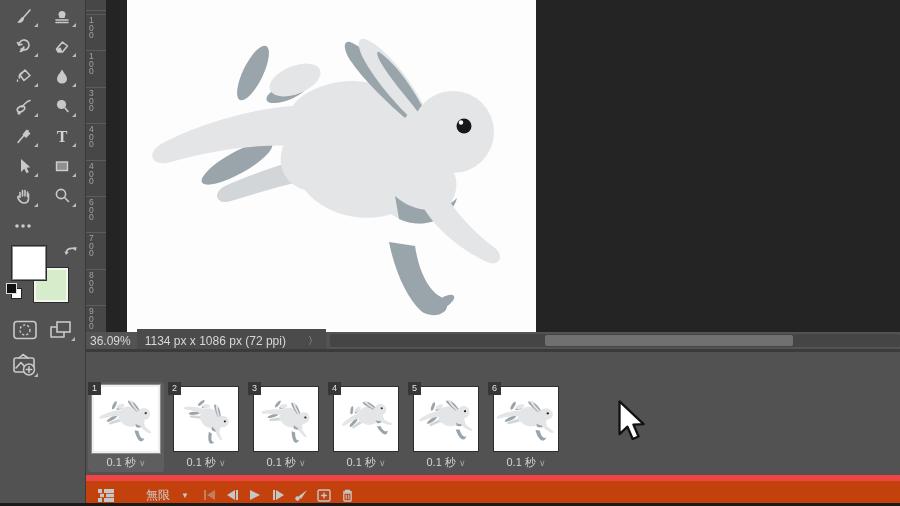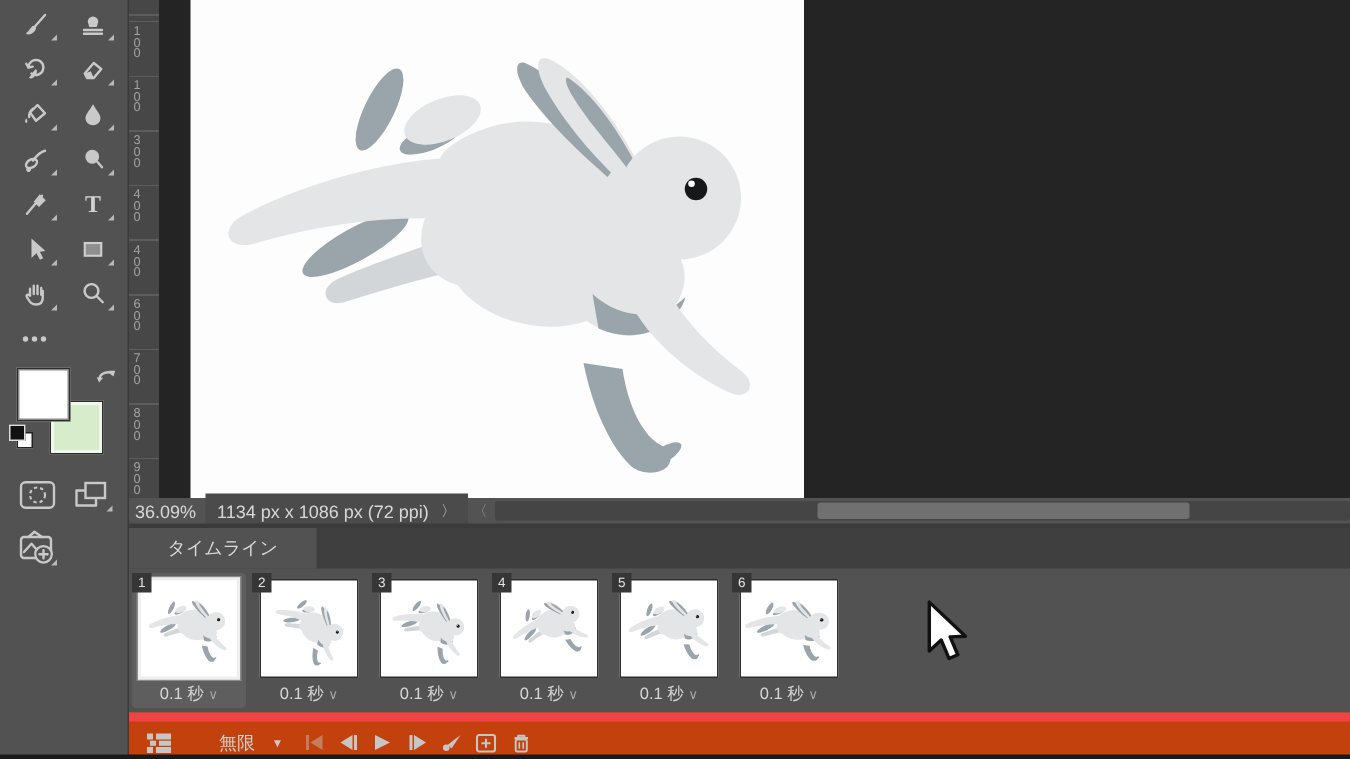--- a/index.html
+++ b/index.html
@@ -35,21 +35,21 @@
   .rlab{position:absolute;left:3px;width:7px;font-size:8.5px;line-height:7.5px;color:#a2a2a2;
         word-break:break-all;text-align:left;}
   
   .viewport{position:absolute;left:106px;top:0;width:794px;height:332px;background:#242424;overflow:hidden;}
   .canvas{position:absolute;left:21px;top:0;width:409px;height:332px;background:#fdfdfe;}
   .canvas svg{position:absolute;left:0;top:0;}
   
   .statusbar{position:absolute;left:86px;top:332px;width:814px;height:17px;background:#535353;
              display:flex;align-items:center;font-size:12px;color:#d8d8d8;}
   .zoomfield{padding:0 6px 0 4px;text-align:right;}
-  .docinfo{background:#4b4b4b;height:24px;display:flex;align-items:center;padding:0 8px;gap:8px;}
+  .docinfo{background:#4b4b4b;height:24px;display:flex;align-items:center;padding:0 8px;gap:22px;}
   .docexp{color:#c3c3c3;font-size:10px;}
   .scrollarrow{color:#8f8f8f;font-size:10px;padding:0 3px;}
   .scrolltrack{position:absolute;left:244px;top:2px;width:570px;height:13px;background:#454545;border-radius:2px;}
   .scrollthumb{position:absolute;left:215px;top:1px;width:248px;height:11px;background:#707070;border-radius:2px;}
   .tl-sep{position:absolute;left:86px;top:349px;width:814px;height:3px;background:#3b3b3b;}
   
   .timeline{position:absolute;left:86px;top:352px;width:814px;height:151px;background:#525252;}
   .tabbar{position:absolute;left:0;top:0;width:814px;height:27px;background:#3f3f3f;}
   .tab{position:absolute;left:0;top:0;width:125px;height:27px;background:#525252;color:#dcdcdc;
        font-size:12px;display:flex;align-items:center;justify-content:center;}
@@ -279,23 +279,20 @@
     <span class="docexp">〉</span>
   </div>
   <span class="scrollarrow">〈</span>
   <div class="scrolltrack">
     <div class="scrollthumb"></div>
   </div>
 </div>
 <div class="tl-sep"></div>
 
 <div class="timeline">
-  <div class="tabbar">
-    <div class="tab">タイムライン</div>
-  </div>
 
   <div class="frames">
     <div class="frame sel" style="left:2px">
       <div class="fnum">1</div>
       <div class="thumb">
         <svg viewBox="0 0 409 331" preserveAspectRatio="xMidYMid meet">
             <use href="#rabbit" transform="translate(10.25,8.25) scale(0.95)"></use>
           </svg>
       </div>
       <div class="fdur"><span>0.1 秒</span> <span class="chev">∨</span></div>

